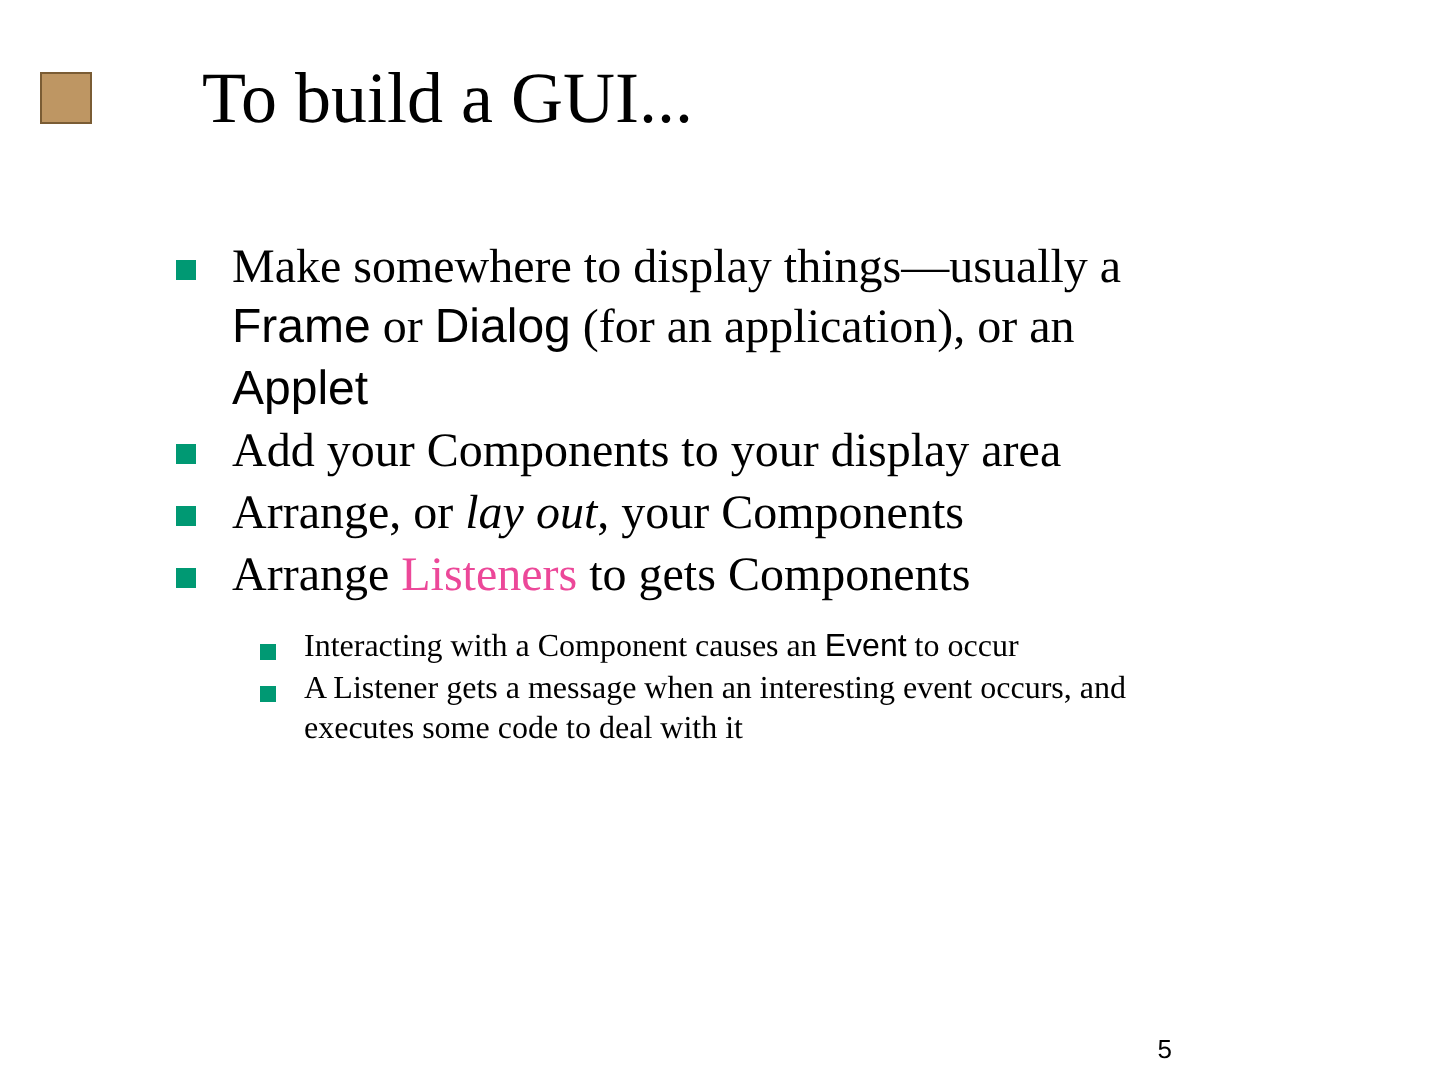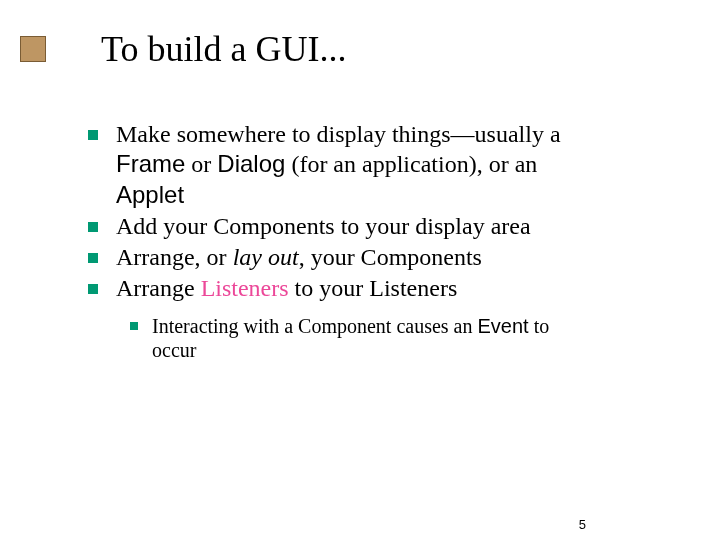--- a/index.html
+++ b/index.html
@@ -63,21 +63,21 @@
   }
   .code-like {
     font-family: Verdana, Geneva, sans-serif;
   }
   .red { color: #ec4899; }
   .italic { font-style: italic; }
 
   .sublist {
     margin-left: 42px;
     margin-top: 10px;
-    font-size: 20px;
+    font-size: 16px;
     line-height: 1.22;
   }
   .subitem {
     display: flex;
     margin-bottom: 2px;
   }
   .bullet-l2 {
     width: 8px;
     height: 8px;
     background: #009973;
@@ -124,33 +124,39 @@
     <div class="item">
       <div class="bullet-l1"></div>
       <div class="item-text">
         <span>Arrange, or </span><span class="italic">lay out</span><span>, your Components</span>
       </div>
     </div>
 
     <div class="item">
       <div class="bullet-l1"></div>
       <div class="item-text">
-        <span>Arrange </span><span class="red">Listeners</span><span> to your Listeners</span>
+        <span>Arrange </span><span class="red">Listeners</span><span> to gets Components</span>
       </div>
     </div>
 
     <div class="sublist">
 
       <div class="subitem">
         <div class="bullet-l2"></div>
         <div class="item-text">
           <span>Interacting with a Component causes an </span><span class="code-like">Event</span><span> to occur</span>
         </div>
       </div>
 
+      <div class="subitem">
+        <div class="bullet-l2"></div>
+        <div class="item-text">
+          <span>A Listener gets a message when an interesting event occurs, and executes some code to deal with it</span>
+        </div>
+      </div>
 
     </div>
 
   </div>
 
   <div class="page-num">5</div>
 
 </div>
 
 </body></html>

